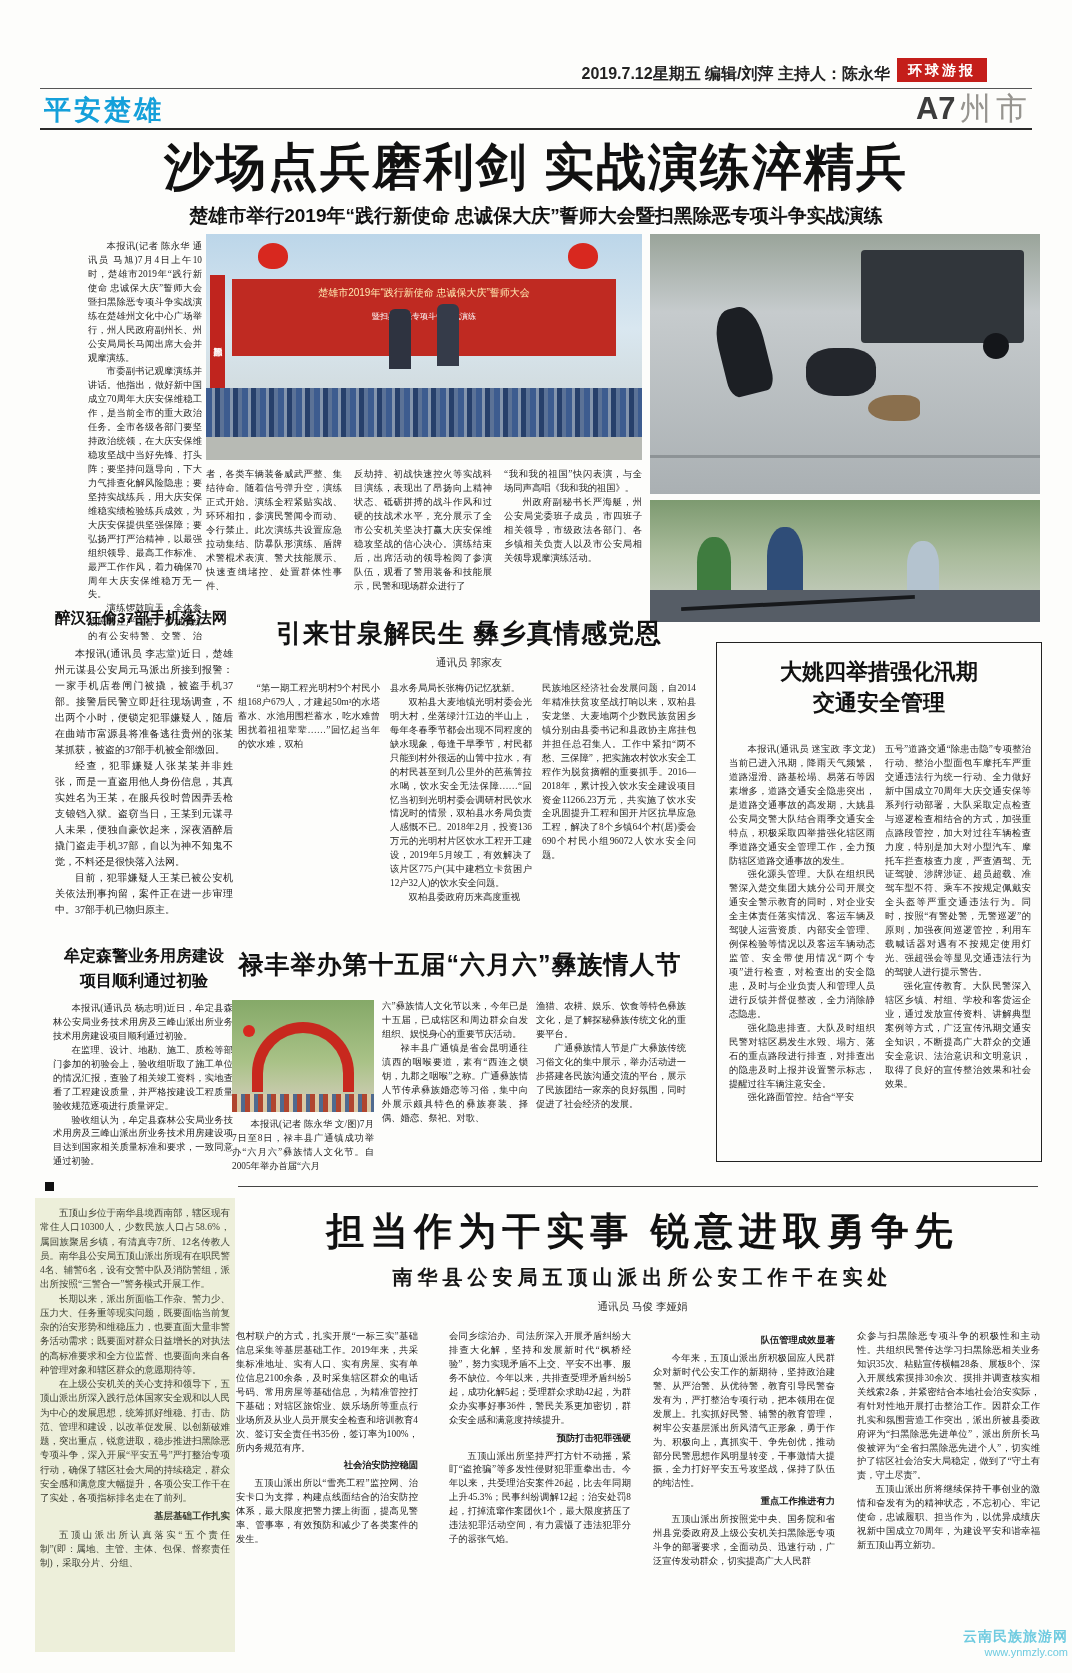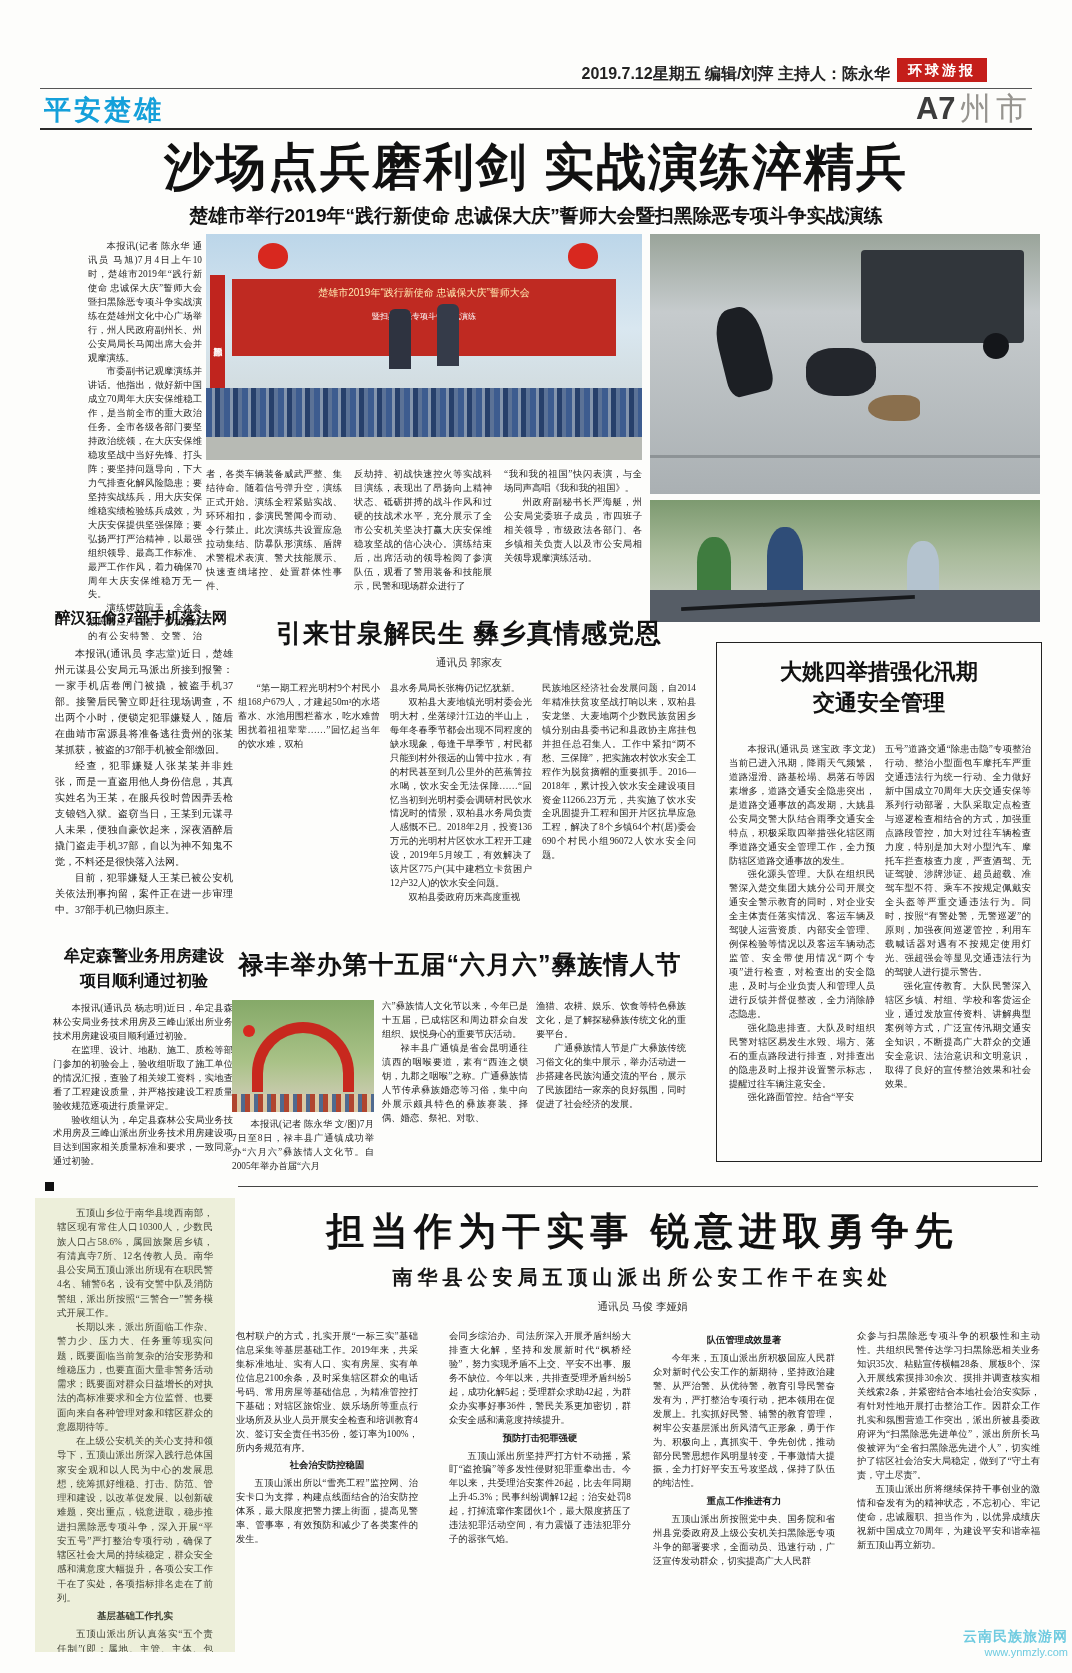--- a/index.html
+++ b/index.html
@@ -1,21 +1,21 @@
 <!DOCTYPE html>
 <html><head>
 <meta charset="utf-8">
 <style>
   html,body{margin:0;padding:0;background:#e9e8e4;}
   #page{position:relative;width:1072px;height:1673px;margin:0 auto;background:#fdfdfb;overflow:hidden;
         font-family:"Liberation Sans",sans-serif;color:#1a1a1a;}
   .abs{position:absolute;}
   .t{font-family:"Liberation Serif",serif;font-size:9.3px;line-height:1.5;text-align:justify;color:#1d1d1d;overflow:hidden;}
   .t p{margin:0;text-indent:2em;}
-  .t .subh{font-weight:bold;text-align:center;text-indent:0;margin:4px 0;font-family:"Liberation Sans",sans-serif;}
+  .t .subh{font-weight:bold;text-align:right;text-indent:0;margin:4px 0;font-family:"Liberation Sans",sans-serif;}
   .rule{background:#2a2a2a;}
   .headline{font-weight:900;text-align:center;letter-spacing:2px;color:#111;}
   .byline{text-align:center;font-size:10.5px;color:#333;}
   .photo{overflow:hidden;}
   .shape{position:absolute;}
 </style>
 </head>
 <body>
 
 <div id="page">
@@ -94,21 +94,21 @@
     <div>项目顺利通过初验</div>
   </div>
   <div class="abs t" style="left:53px;top:1002px;width:180px;height:170px;">
     <p>本报讯(通讯员 杨志明)近日，牟定县森林公安局业务技术用房及三峰山派出所业务技术用房建设项目顺利通过初验。</p>
     <p>在监理、设计、地勘、施工、质检等部门参加的初验会上，验收组听取了施工单位的情况汇报，查验了相关竣工资料，实地查看了工程建设质量，并严格按建设工程质量验收规范逐项进行质量评定。</p>
     <p>验收组认为，牟定县森林公安局业务技术用房及三峰山派出所业务技术用房建设项目达到国家相关质量标准和要求，一致同意通过初验。</p>
   </div>
 
   <div class="abs" style="left:45px;top:1182px;width:9px;height:9px;background:#111;"></div>
 
-  <div class="abs t" style="left:35px;top:1198px;width:200px;height:454px;background:#edefda;padding:8px 22px;box-sizing:border-box;font-size:9.5px;color:#3c3f33;">
+  <div class="abs t" style="left:35px;top:1198px;width:200px;height:454px;background:#edefda;padding:8px 5px;box-sizing:border-box;font-size:9.5px;color:#3c3f33;">
     <p>五顶山乡位于南华县境西南部，辖区现有常住人口10300人，少数民族人口占58.6%，属回族聚居乡镇，有清真寺7所、12名传教人员。南华县公安局五顶山派出所现有在职民警4名、辅警6名，设有交警中队及消防警组，派出所按照“三警合一”警务模式开展工作。</p>
     <p>长期以来，派出所面临工作杂、警力少、压力大、任务重等现实问题，既要面临当前复杂的治安形势和维稳压力，也要直面大量非警务活动需求；既要面对群众日益增长的对执法的高标准要求和全方位监督、也要面向来自各种管理对象和辖区群众的意愿期待等。</p>
     <p>在上级公安机关的关心支持和领导下，五顶山派出所深入践行总体国家安全观和以人民为中心的发展思想，统筹抓好维稳、打击、防范、管理和建设，以改革促发展、以创新破难题，突出重点，锐意进取，稳步推进扫黑除恶专项斗争，深入开展“平安五号”严打整治专项行动，确保了辖区社会大局的持续稳定，群众安全感和满意度大幅提升，各项公安工作干在了实处，各项指标排名走在了前列。</p>
     <div class="subh">基层基础工作扎实</div>
     <p>五顶山派出所认真落实“五个责任制”(即：属地、主管、主体、包保、督察责任制)，采取分片、分组、</p>
   </div>
 
   <div class="abs headline" style="left:238px;top:616px;width:462px;font-size:26px;letter-spacing:1px;">引来甘泉解民生  彝乡真情感党恩</div>
   <div class="abs byline" style="left:238px;top:656px;width:462px;">通讯员 郭家友</div>
   <div class="abs t" style="left:238px;top:682px;width:142px;height:260px;">

